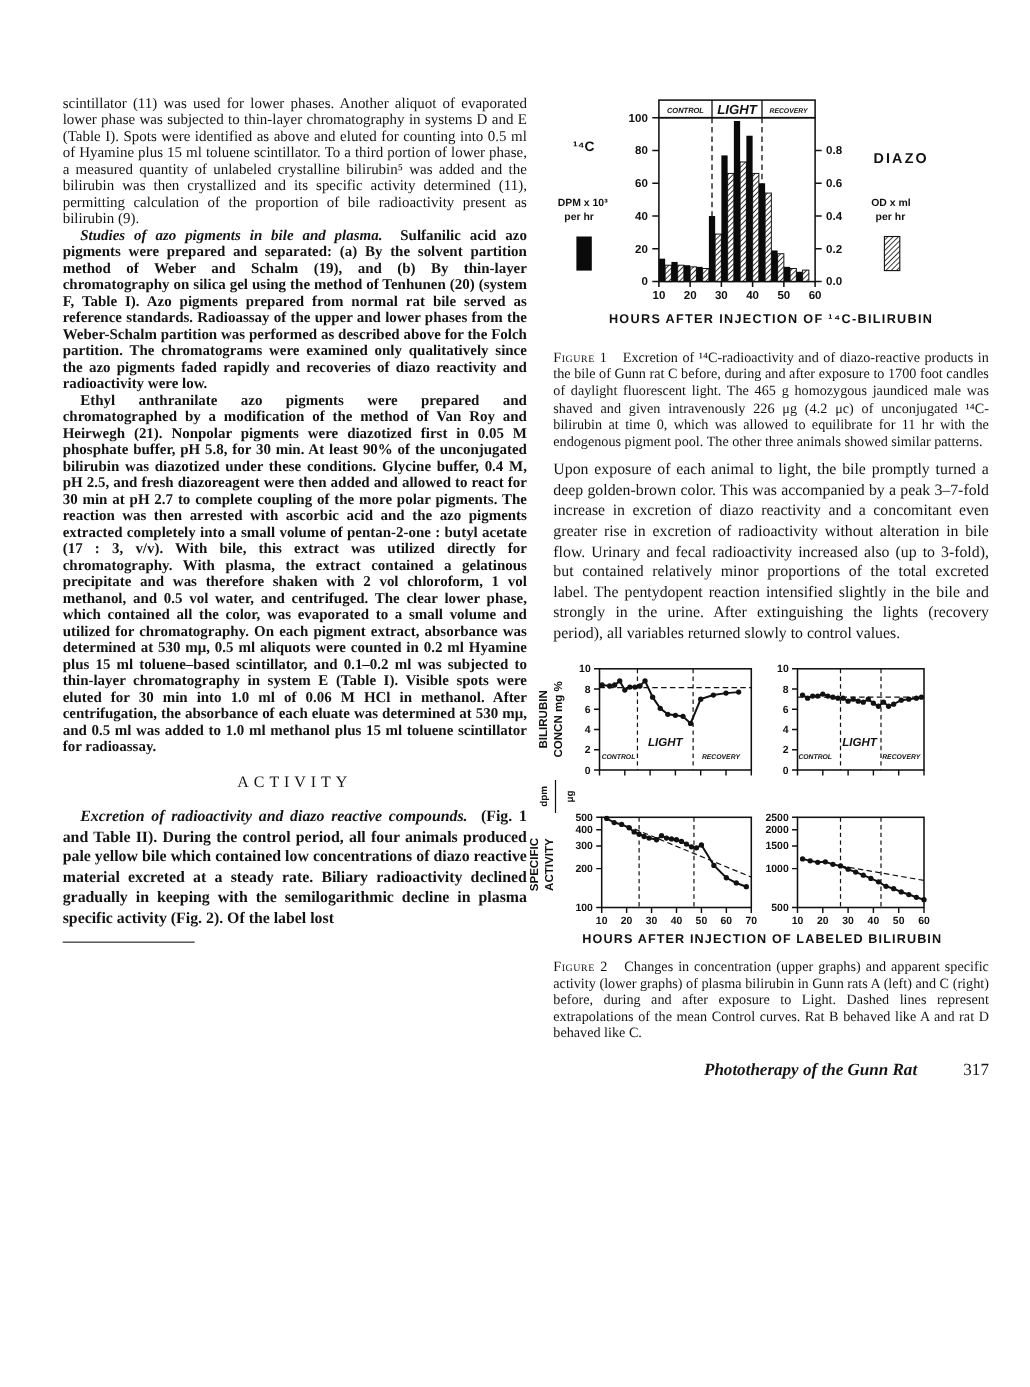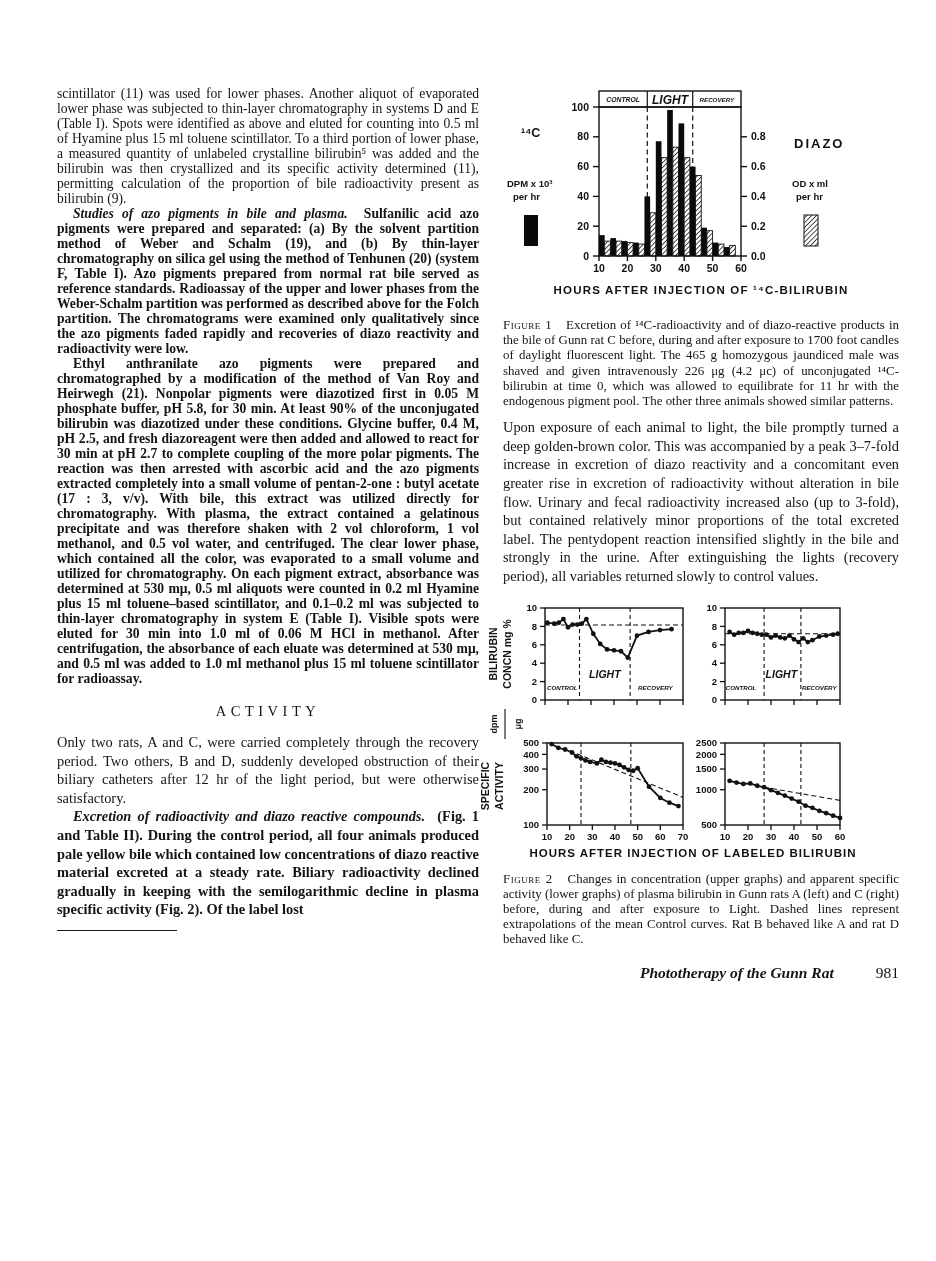--- a/index.html
+++ b/index.html
@@ -87,23 +87,20 @@
       </p>
       <p class="jtext methods ind">
         <span class="lead">Studies of azo pigments in bile and plasma.</span><span>Sulfanilic acid azo pigments were prepared and separated: (a) By the solvent partition method of Weber and Schalm (19), and (b) By thin-layer chromatography on silica gel using the method of Tenhunen (20) (system F, Table I). Azo pigments prepared from normal rat bile served as reference standards. Radioassay of the upper and lower phases from the Weber-Schalm partition was performed as described above for the Folch partition. The chromatograms were examined only qualitatively since the azo pigments faded rapidly and recoveries of diazo reactivity and radioactivity were low.</span>
       </p>
       <p class="jtext methods ind">
         <span>Ethyl anthranilate azo pigments were prepared and chromatographed by a modification of the method of Van Roy and Heirwegh (21). Nonpolar pigments were diazotized first in 0.05 M phosphate buffer, pH 5.8, for 30 min. At least 90% of the unconjugated bilirubin was diazotized under these conditions. Glycine buffer, 0.4 M, pH 2.5, and fresh diazoreagent were then added and allowed to react for 30 min at pH 2.7 to complete coupling of the more polar pigments. The reaction was then arrested with ascorbic acid and the azo pigments extracted completely into a small volume of pentan-2-one : butyl acetate (17 : 3, v/v). With bile, this extract was utilized directly for chromatography. With plasma, the extract contained a gelatinous precipitate and was therefore shaken with 2 vol chloroform, 1 vol methanol, and 0.5 vol water, and centrifuged. The clear lower phase, which contained all the color, was evaporated to a small volume and utilized for chromatography. On each pigment extract, absorbance was determined at 530 mμ, 0.5 ml aliquots were counted in 0.2 ml Hyamine plus 15 ml toluene–based scintillator, and 0.1–0.2 ml was subjected to thin-layer chromatography in system E (Table I). Visible spots were eluted for 30 min into 1.0 ml of 0.06 M HCl in methanol. After centrifugation, the absorbance of each eluate was determined at 530 mμ, and 0.5 ml was added to 1.0 ml methanol plus 15 ml toluene scintillator for radioassay.</span>
       </p>
 
       <h2 class="results-heading">ACTIVITY</h2>
 
-      <p class="jtext results-text">
-        <span>Only two rats, A and C, were carried completely through the recovery period. Two others, B and D, suddenly developed obstruction of their biliary catheters after 12 hr of the light period, but were otherwise satisfactory.</span>
-      </p>
       <p class="jtext results-text ind">
         <span class="lead">Excretion of radioactivity and diazo reactive compounds.</span><span>(Fig. 1 and Table II). During the control period, all four animals produced pale yellow bile which contained low concentrations of diazo reactive material excreted at a steady rate. Biliary radioactivity declined gradually in keeping with the semilogarithmic decline in plasma specific activity (Fig. 2). Of the label lost</span>
       </p>
 
       <hr class="footnote-rule">
     </div>
 
     <div class="col-right">
 
       <div class="figure-block">
@@ -411,18 +408,18 @@
             <text x="212" y="261" text-anchor="middle" font-size="11.5" font-weight="bold" fill="#111111" font-family="&quot;Liberation Sans&quot;,&quot;DejaVu Sans&quot;,sans-serif" letter-spacing="1">HOURS AFTER INJECTION OF LABELED BILIRUBIN</text>
           </svg>
         </div>
 
       <p class="caption fig2-caption">
         <span class="cap-lead">Figure 2</span><span>Changes in concentration (upper graphs) and apparent specific activity (lower graphs) of plasma bilirubin in Gunn rats A (left) and C (right) before, during and after exposure to Light. Dashed lines represent extrapolations of the mean Control curves. Rat B behaved like A and rat D behaved like C.</span>
       </p>
 
       <div class="footer-line">
         <span class="footer-title">Phototherapy of the Gunn Rat</span>
-        <span class="footer-page">981</span>
+        <span class="footer-page">317</span>
       </div>
     </div>
 
   </div>
 </div>
 
 </body></html>

